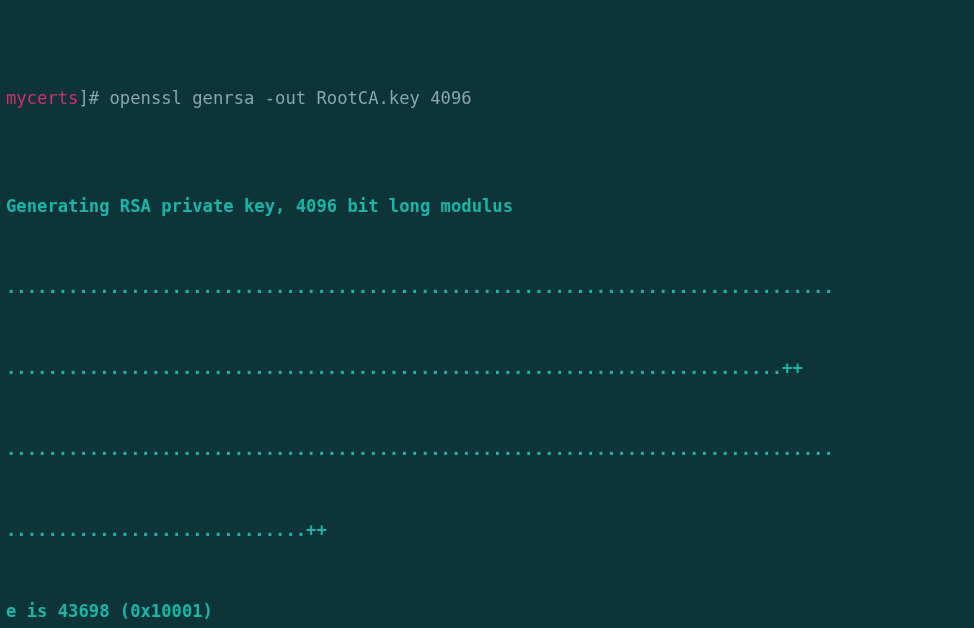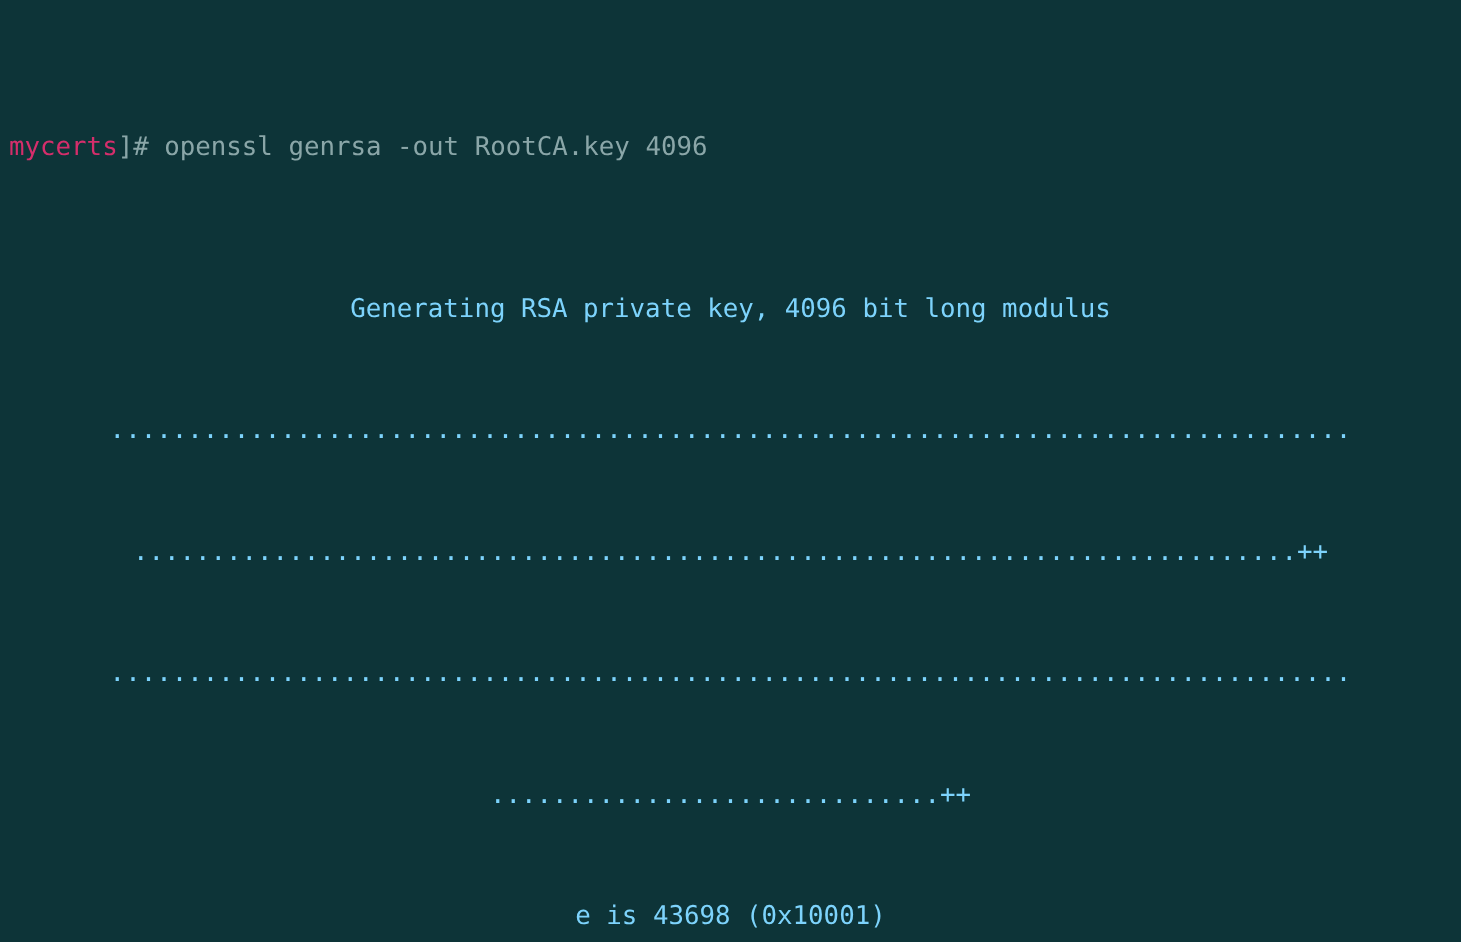--- a/index.html
+++ b/index.html
@@ -15,22 +15,22 @@
   }
   .terminal {
     padding: 4px 6px;
     white-space: pre;
     color: #8aa6a8;
   }
   .line { min-height: 27px; }
   .prompt-dir { color: #d42e6b; }
   .prompt-sep { color: #8aa6a8; }
   .cmd-text { color: #8aa6a8; }
-  .out-text { color: #7dd3fc; }
-  [data-bind] { white-space: pre; text-align: center; }
+  .out-text { color: #14b8a6; font-weight: bold; }
+  [data-bind] { white-space: pre; }
 </style>
 </head>
 <body>
 
 <div class="terminal">
 
   <div class="line"><span class="prompt-dir" data-bind="prompt.dir">mycerts</span><span class="prompt-sep" data-bind="prompt.sep">]# </span><span class="cmd-text" data-bind="cmd1">openssl genrsa -out RootCA.key 4096</span></div>
 
   <div class="line out-text" data-bind="out1.0">Generating RSA private key, 4096 bit long modulus</div>
   <div class="line out-text" data-bind="out1.1">................................................................................</div>

